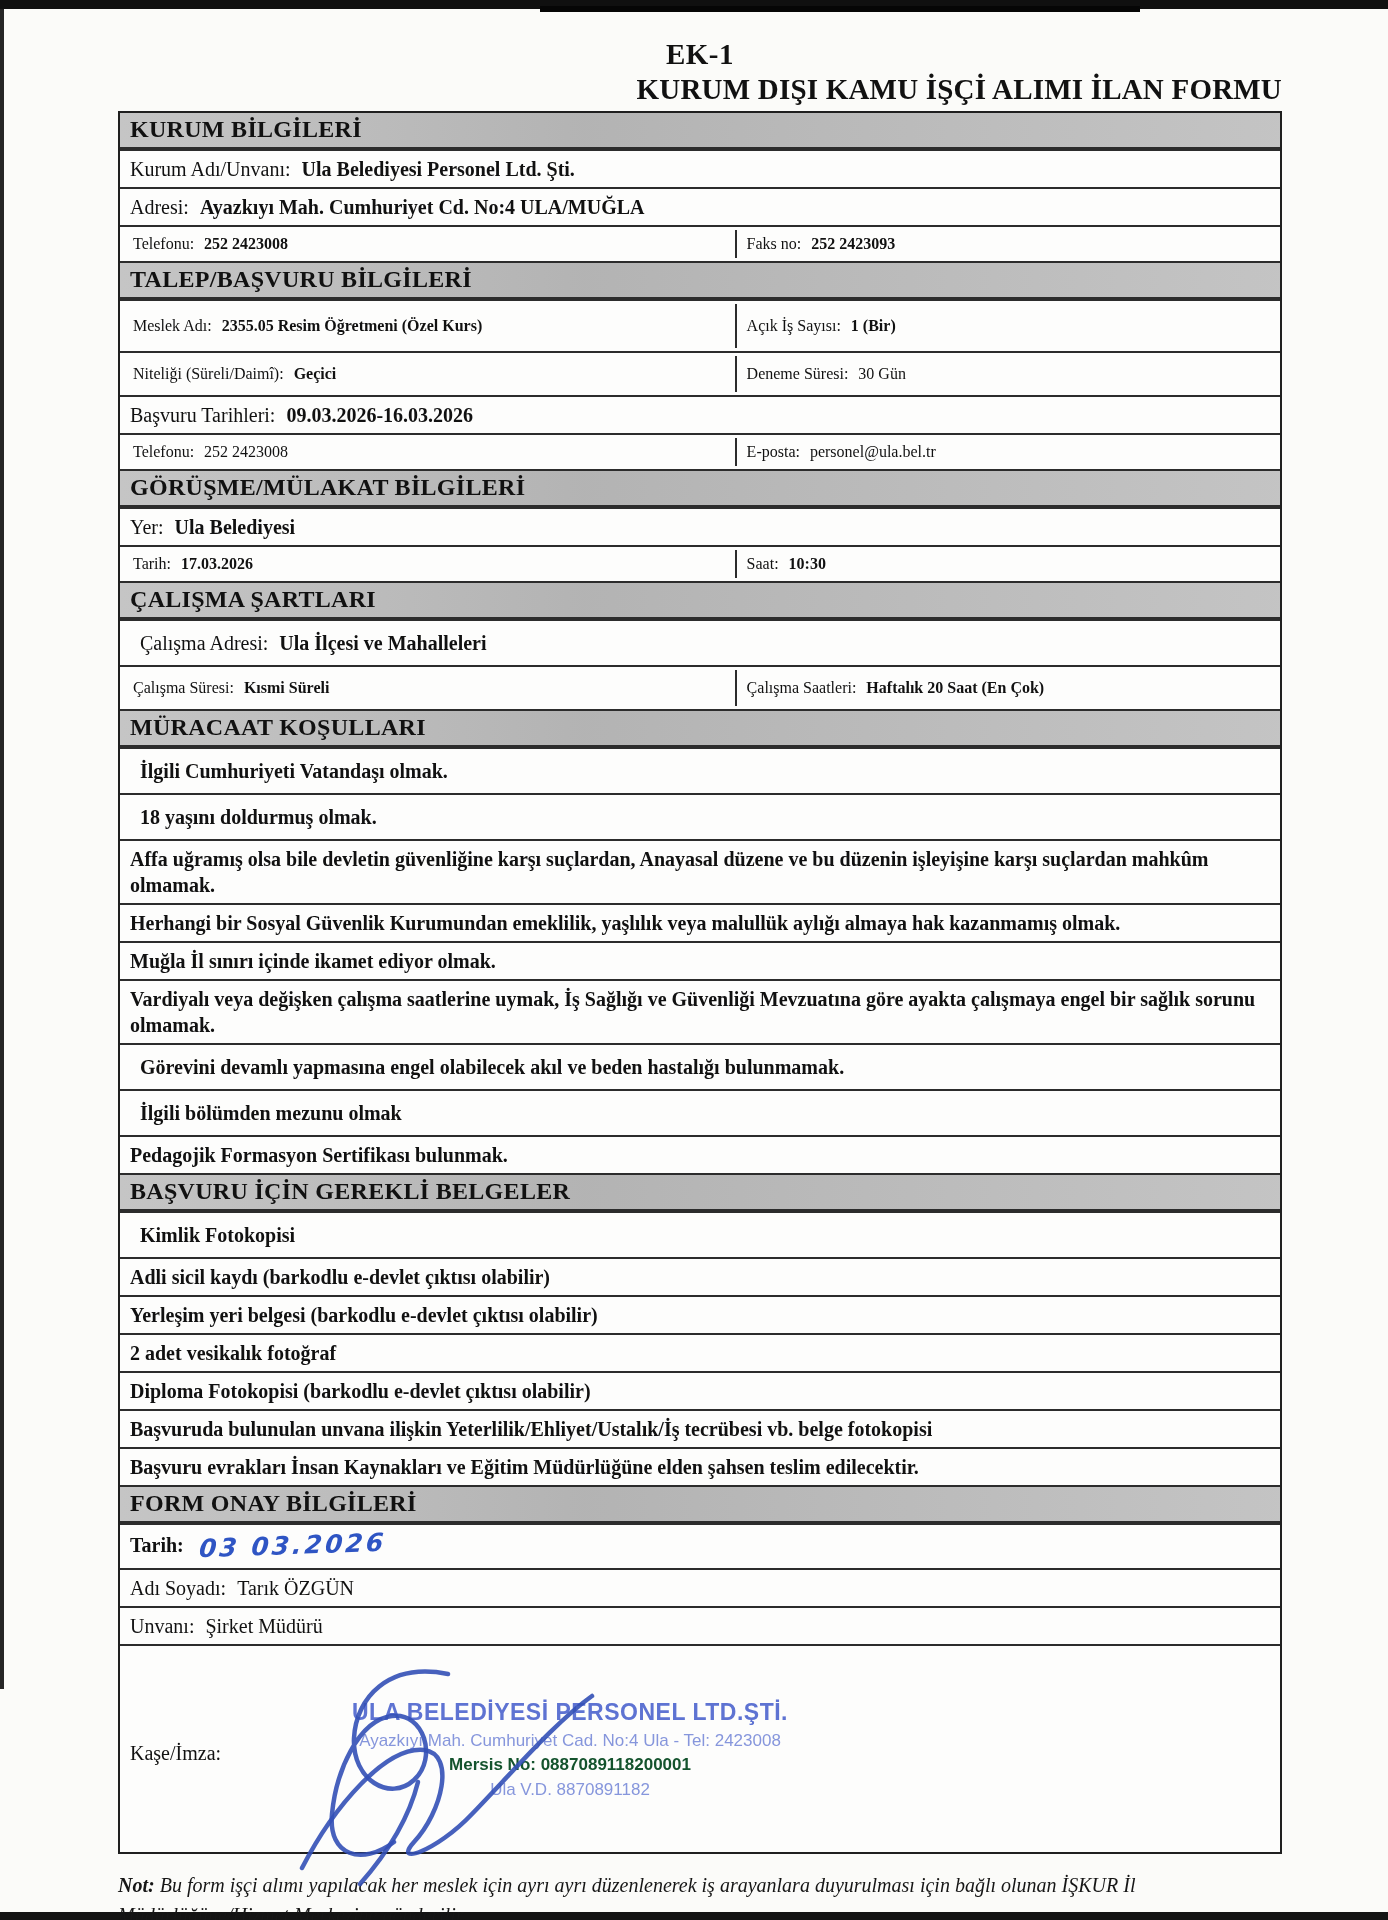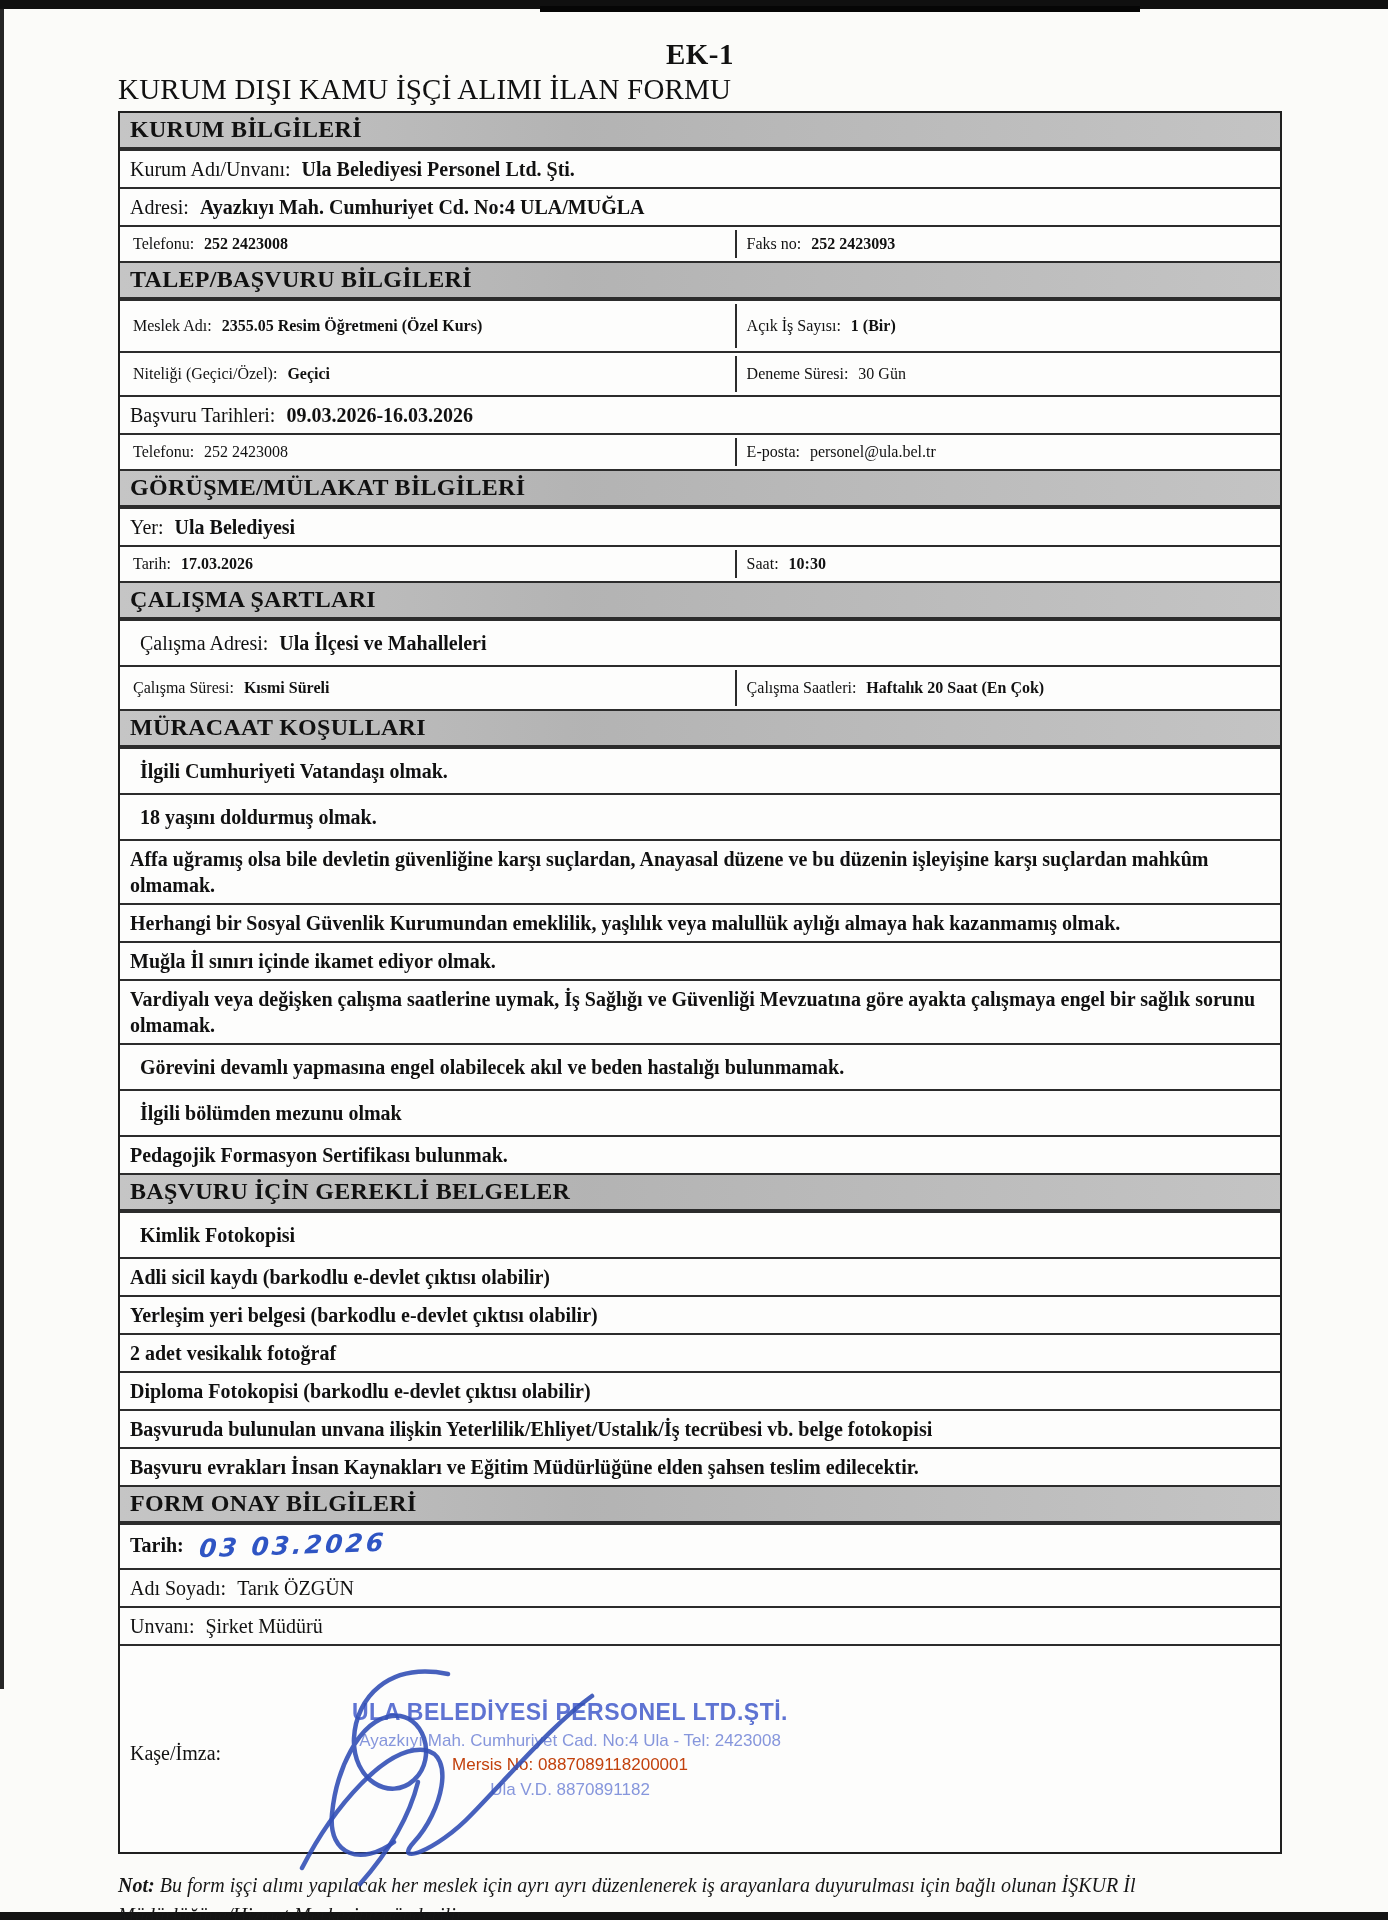--- a/index.html
+++ b/index.html
@@ -11,21 +11,21 @@
     overflow:hidden;
   }
   
   .edge-top{position:absolute;left:0;top:0;width:1388px;height:9px;background:#101010;}
   .edge-top2{position:absolute;left:540px;top:6px;width:600px;height:6px;background:#060606;}
   .edge-left{position:absolute;left:0;top:9px;width:4px;height:1680px;background:#262626;}
   .edge-bottom{position:absolute;left:0;top:1912px;width:1388px;height:8px;background:#141414;}
 
   .doc{position:absolute;left:118px;top:38px;width:1164px;}
   .annex{ text-align:center;font-size:29px;font-weight:bold;letter-spacing:.5px;}
-  .title{ text-align:left;font-size:29px;font-weight:normal;margin-top:2px;margin-bottom:5px;letter-spacing:.2px;}
+  .title{ text-align:right;font-size:29px;font-weight:bold;margin-top:2px;margin-bottom:5px;letter-spacing:.2px;}
 
   .tbl{border:2px solid #1f1f1f;background:#fdfdfc;}
   .tbl > div{border-top:2px solid #2c2c2c;}
   .tbl > div:first-child{border-top:none;}
 
   .bar{
     background:#bdbdbd;
     background-image:linear-gradient(90deg, rgba(255,255,255,.12), rgba(0,0,0,.05) 40%, rgba(255,255,255,.1));
     border-bottom:2px solid #2c2c2c;
     padding:3px 10px 4px 10px;
@@ -54,21 +54,21 @@
   }
 
   .kase{position:relative;height:206px;overflow:visible;}
   .kase .klbl{position:absolute;left:10px;top:96px;font-size:20px;}
   .stamp{
     position:absolute;left:150px;top:50px;width:600px;text-align:center;
     font-family:"Liberation Sans", sans-serif;line-height:1.45;
   }
   .stamp .s1{font-size:23px;font-weight:bold;color:#5e73d2;letter-spacing:.5px;}
   .stamp .s2{font-size:17px;color:#8696dc;}
-  .stamp .s3{font-size:17px;color:#c2410c;}
+  .stamp .s3{font-size:17px;color:#14532d;font-weight:bold;}
   .stamp .s4{font-size:17px;color:#8696dc;}
   .sig{position:absolute;left:120px;top:8px;width:430px;height:235px;}
   .sig path{fill:none;stroke:#3350b6;stroke-width:4.5;stroke-linecap:round;opacity:.9;}
 
   .note{margin-top:16px;font-size:20px;font-style:italic;line-height:1.5;color:#161616;}
   .note .nlbl{font-weight:bold;}
 </style>
 </head>
 <body>
 
@@ -114,21 +114,21 @@
         <span class="val b">2355.05 Resim Öğretmeni (Özel Kurs)</span>
       </div>
       <div class="c2">
         <span class="lbl">Açık İş Sayısı:</span>
         <span class="val b">1 (Bir)</span>
       </div>
     </div>
 
     <div class="cols med">
       <div class="c1">
-        <span class="lbl">Niteliği (Geçici/Özel):</span>
+        <span class="lbl">Niteliği (Süreli/Daimî):</span>
         <span class="val b">Geçici</span>
       </div>
       <div class="c2">
         <span class="lbl">Deneme Süresi:</span>
         <span class="val">30 Gün</span>
       </div>
     </div>
 
     <div class="row">
       <span class="lbl">Başvuru Tarihleri:</span>

